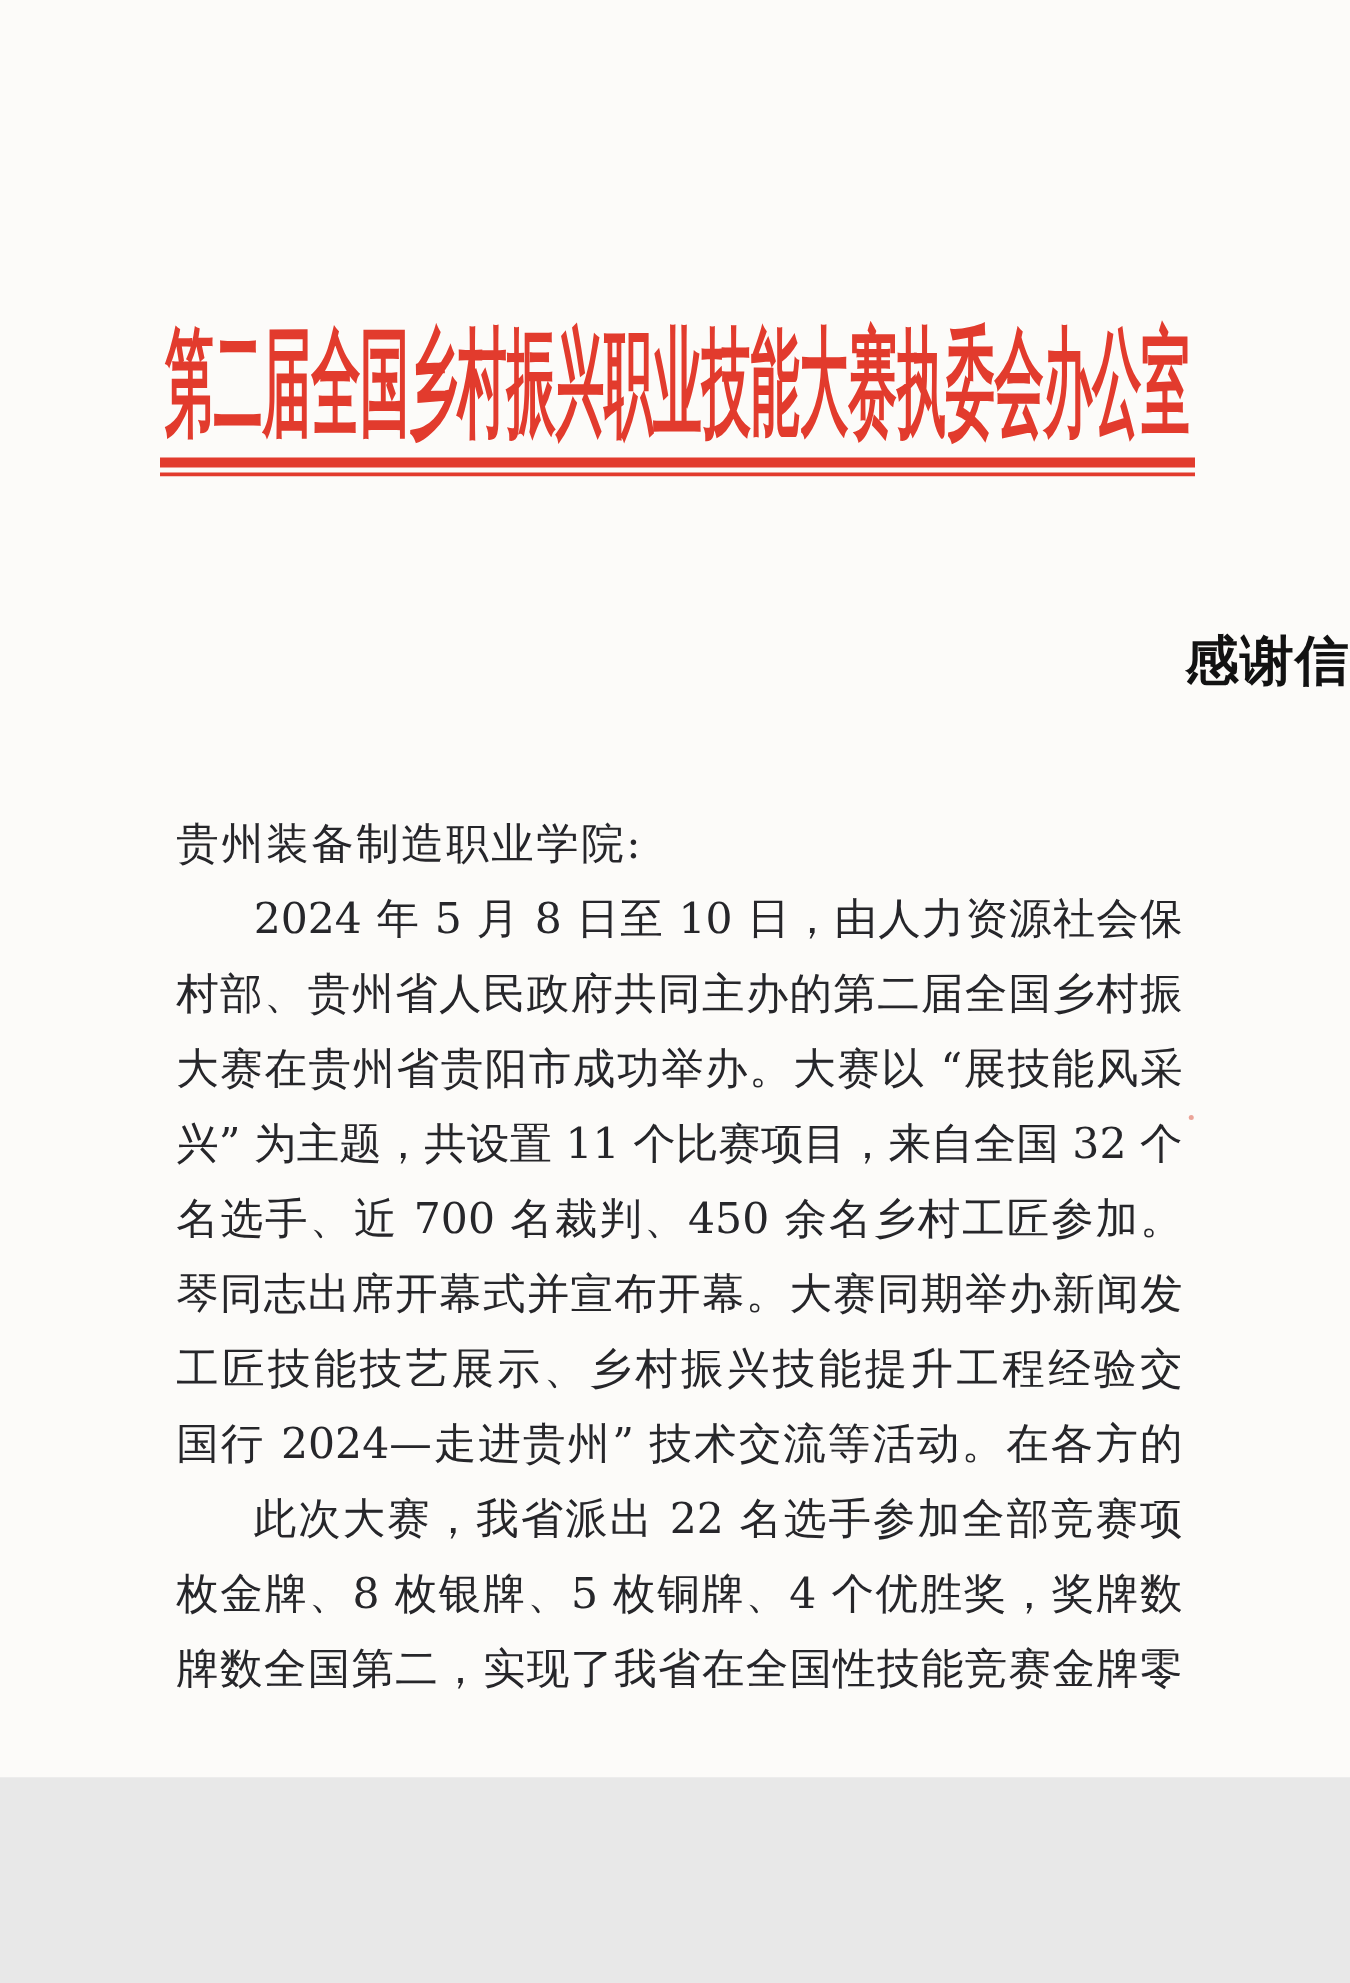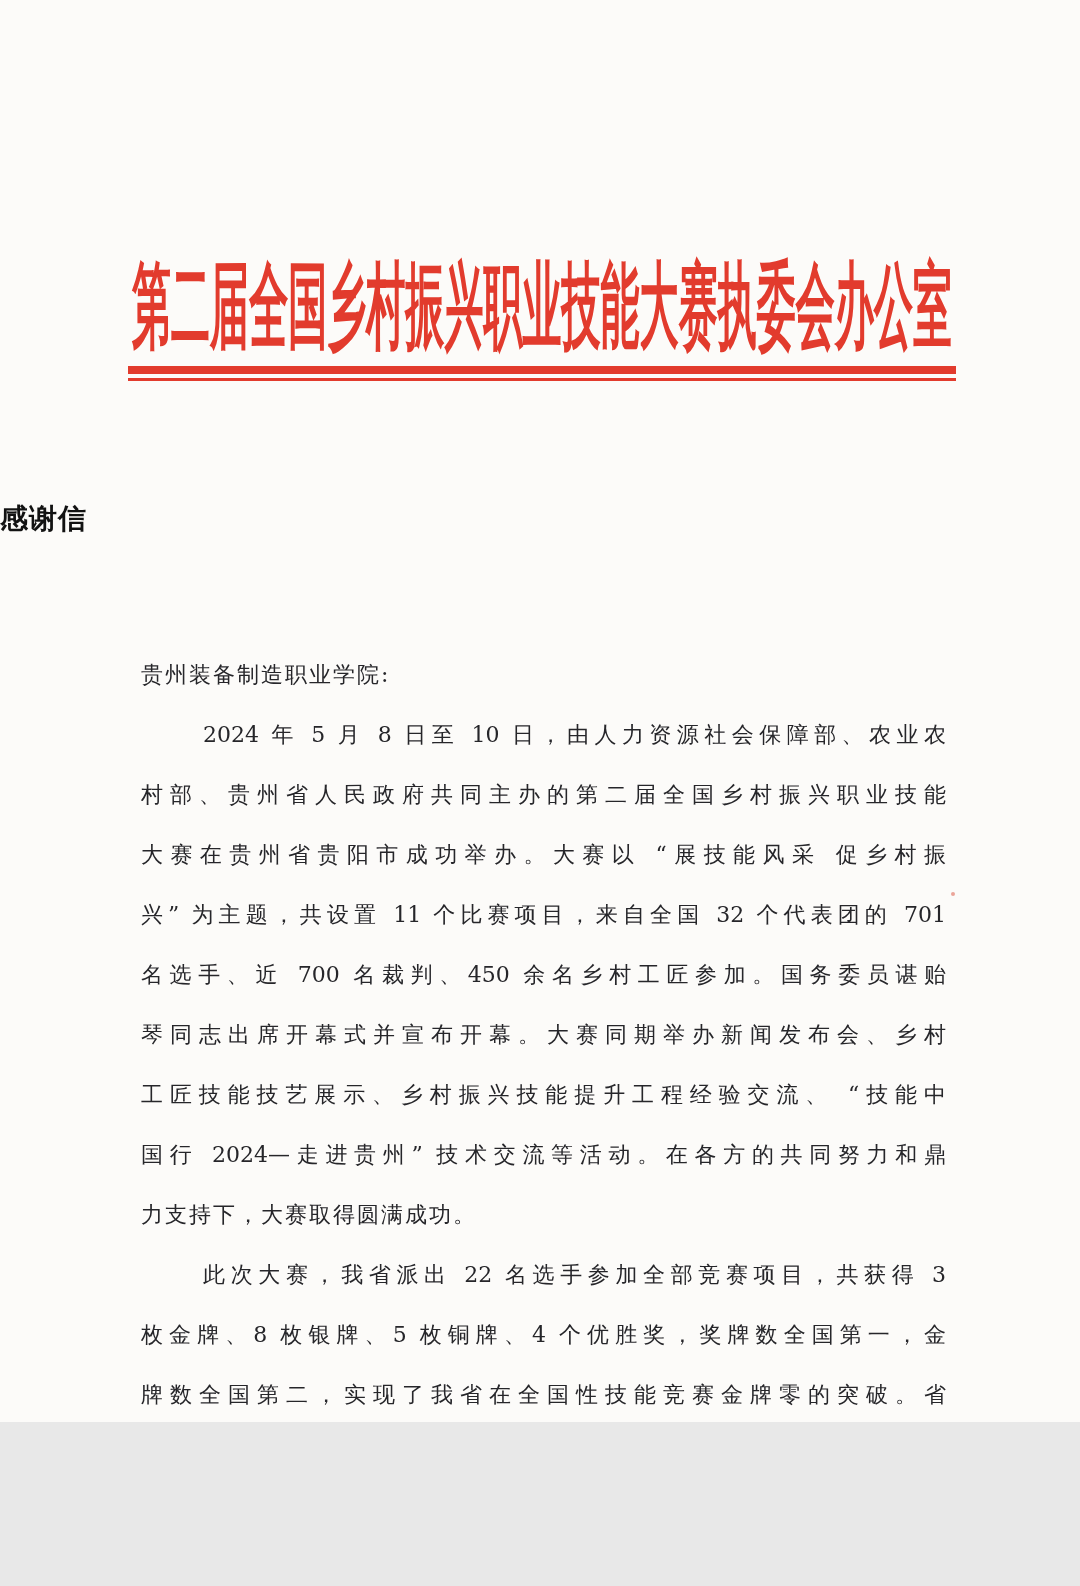--- a/index.html
+++ b/index.html
@@ -49,35 +49,35 @@
     height: 3px;
     background: var(--red, #e23b2d);
   }
 
   
   .doc-title {
     position: absolute;
     left: 0;
     top: 500px;
     width: 1080px;
-    text-align: left;
-    font-size: 28px;
+    text-align: right;
+    font-size: 43px;
     font-weight: bold;
     letter-spacing: 1px;
     color: #121212;
   }
 
   
   .body-text {
     position: absolute;
     left: 141px;
     top: 645px;
     width: 805px;
     color: var(--ink, #26262a);
-    font-size: 22px;
+    font-size: 34px;
   }
   .body-line {
     height: 60px;
     line-height: 60px;
     overflow: hidden;
     text-align: justify;
     text-align-last: justify;
   }
   .body-line.no-justify {
     text-align-last: left;
@@ -118,21 +118,20 @@
 
   <div class="body-line no-justify">贵州装备制造职业学院:</div>
       <div class="body-line indent">2024 年 5 月 8 日至 10 日，由人力资源社会保障部、农业农</div>
       <div class="body-line">村部、贵州省人民政府共同主办的第二届全国乡村振兴职业技能</div>
       <div class="body-line">大赛在贵州省贵阳市成功举办。大赛以 “展技能风采 促乡村振</div>
       <div class="body-line">兴” 为主题，共设置 11 个比赛项目，来自全国 32 个代表团的 701</div>
       <div class="body-line">名选手、近 700 名裁判、450 余名乡村工匠参加。国务委员谌贻</div>
       <div class="body-line">琴同志出席开幕式并宣布开幕。大赛同期举办新闻发布会、乡村</div>
       <div class="body-line">工匠技能技艺展示、乡村振兴技能提升工程经验交流、 “技能中</div>
       <div class="body-line">国行 2024—走进贵州” 技术交流等活动。在各方的共同努力和鼎</div>
-      <div class="body-line no-justify">力支持下，大赛取得圆满成功。</div>
       <div class="body-line indent">此次大赛，我省派出 22 名选手参加全部竞赛项目，共获得 3</div>
       <div class="body-line">枚金牌、8 枚银牌、5 枚铜牌、4 个优胜奖，奖牌数全国第一，金</div>
       <div class="body-line">牌数全国第二，实现了我省在全国性技能竞赛金牌零的突破。省</div>
     </div>
 
   <div class="artifact-dot"></div>
 
 </div>
 
 </body></html>

